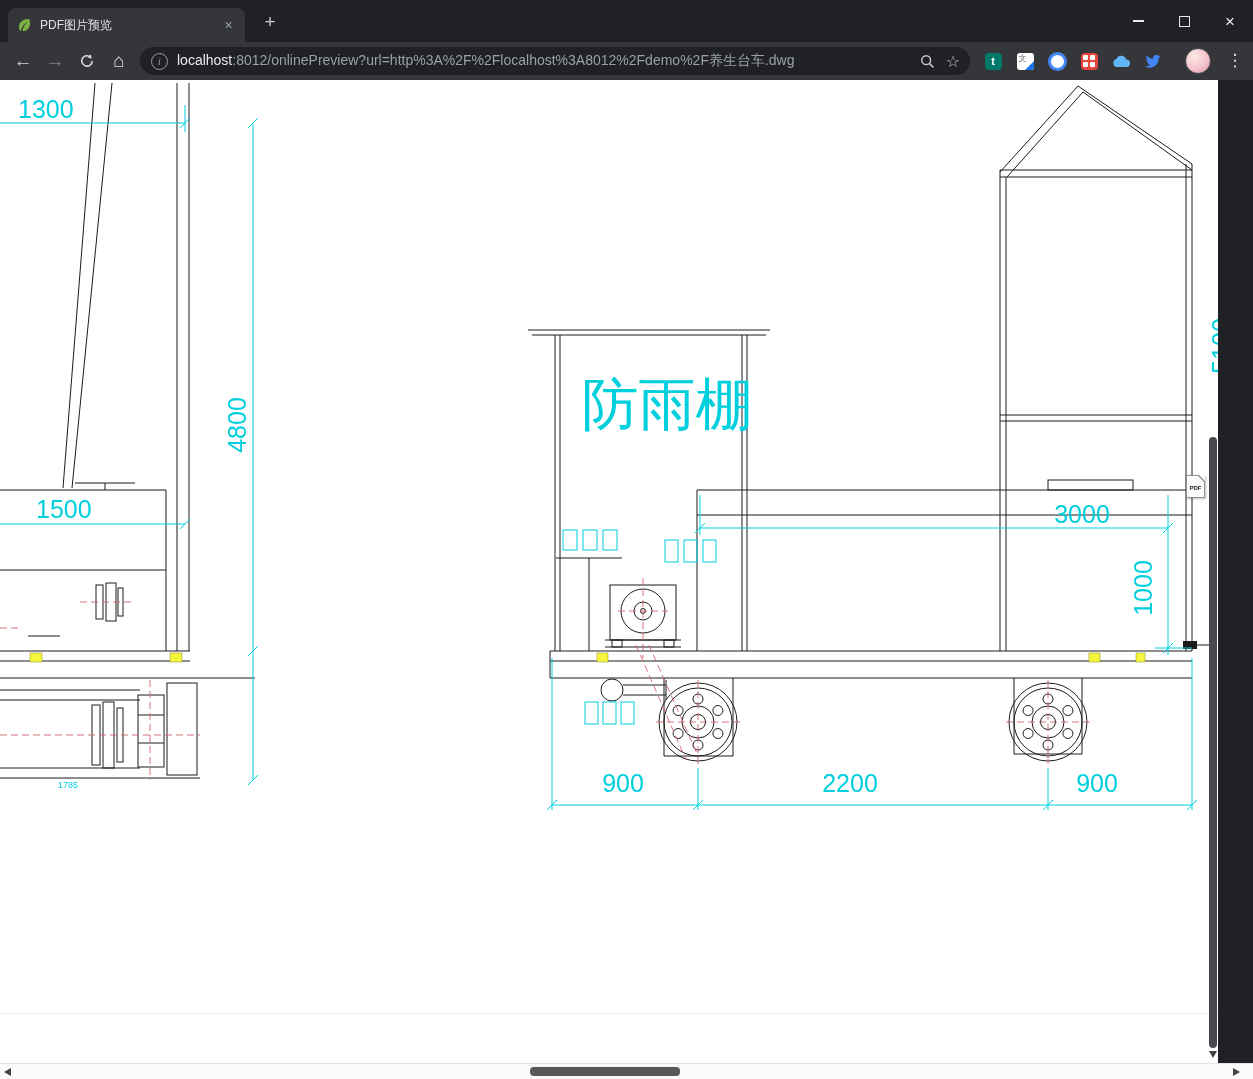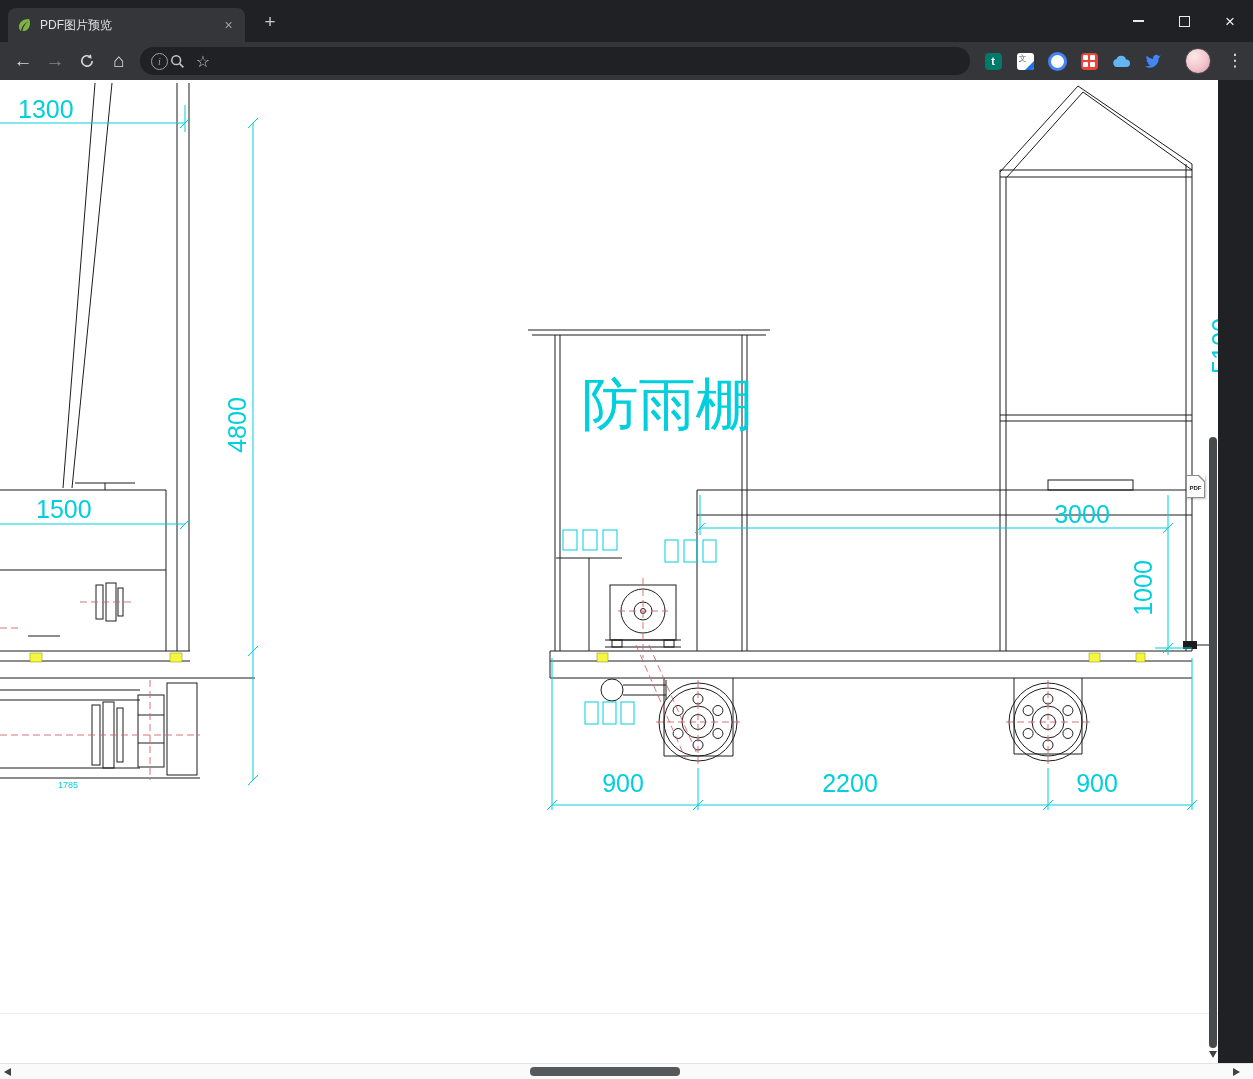--- a/index.html
+++ b/index.html
@@ -121,20 +121,21 @@
       <path d="M13.2 8a5.2 5.2 0 1 1-1.7-3.9" fill="none" stroke="#d7dadc" stroke-width="1.6"></path>
       <polygon points="12,1.2 12.5,5.8 8.4,4.2" fill="#d7dadc"></polygon>
     </svg>
   </div>
   <div class="nav-btn" style="left:104px;">
       <span>⌂</span>
     </div>
 
   <div class="addr">
     <span class="addr-info">i</span>
+    <span class="addr-text"><span class="addr-host">localhost</span><span>:8012/onlinePreview?url=http%3A%2F%2Flocalhost%3A8012%2Fdemo%2F养生台车.dwg</span></span>
     <span class="addr-icon">
       <svg width="15" height="15" viewBox="0 0 15 15">
         <circle cx="6.2" cy="6.2" r="4.4" fill="none" stroke="#c4c7cb" stroke-width="1.5"></circle>
         <line x1="9.6" y1="9.6" x2="13.4" y2="13.4" stroke="#c4c7cb" stroke-width="1.5"></line>
       </svg>
     </span>
     <span class="addr-icon">
         <span class="star">☆</span>
       </span>
   </div>

